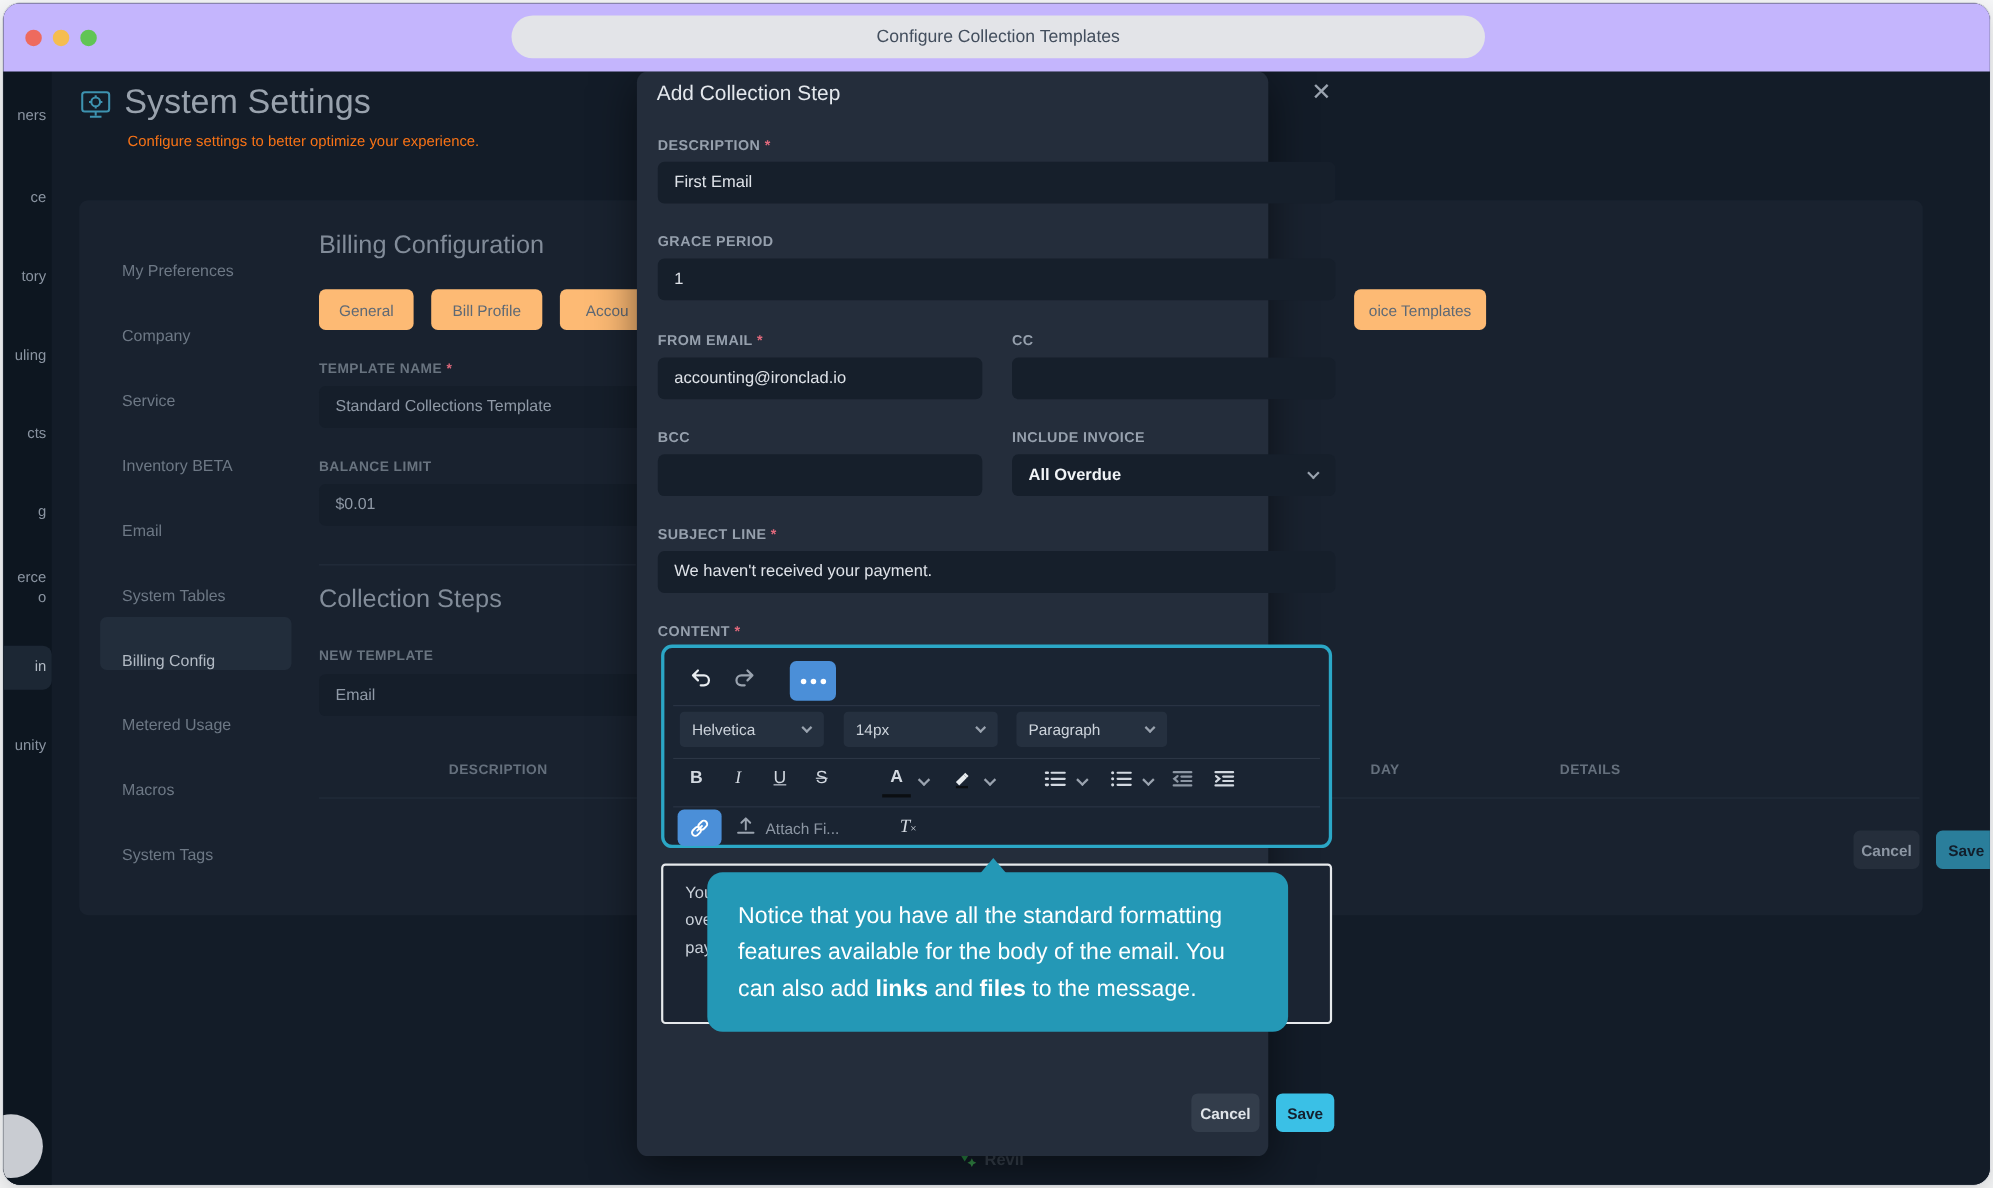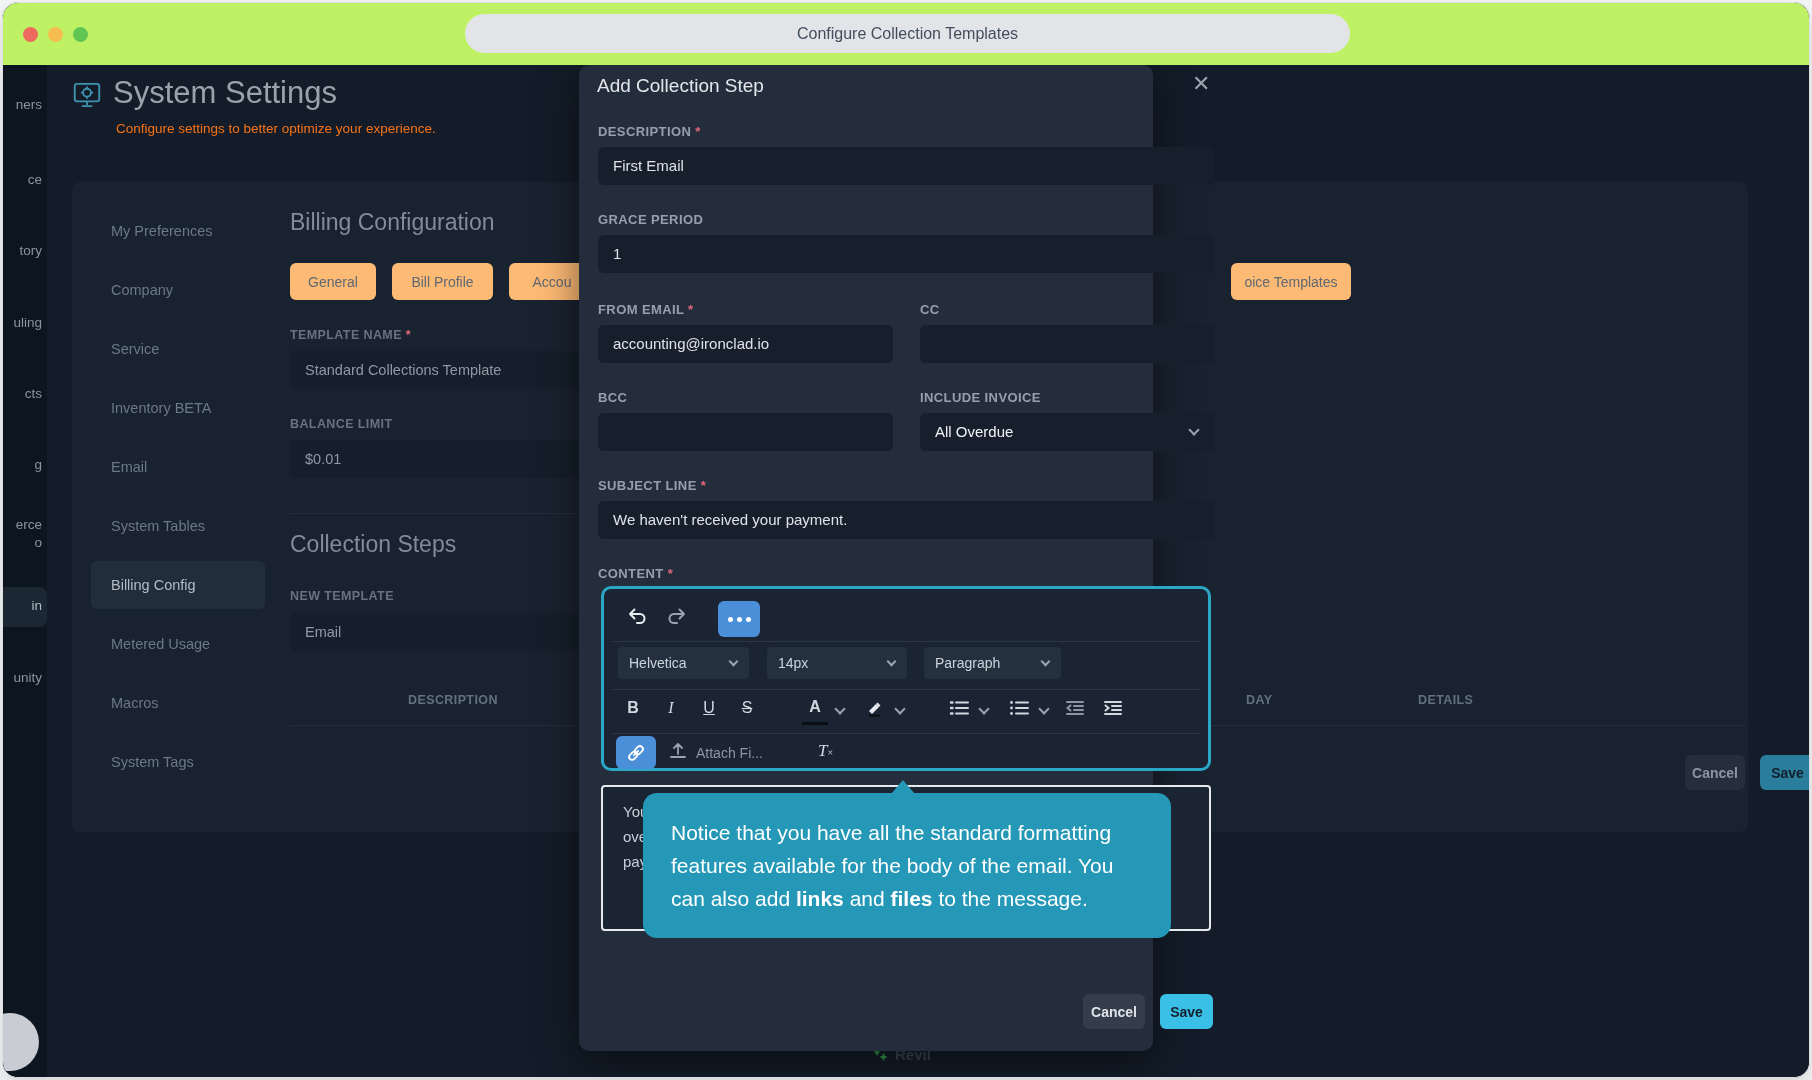--- a/index.html
+++ b/index.html
@@ -1,36 +1,36 @@
 <!DOCTYPE html>
 <html><head>
 <meta charset="utf-8">
 <style>
   * { margin:0; padding:0; box-sizing:border-box; }
   html,body { width:1812px; height:1080px; background:#f6f7f8; font-family:"Liberation Sans", sans-serif; }
   .window { position:absolute; left:2px; top:2px; width:1808px; height:1076px; background:#131c28;
             border-radius:16px; overflow:hidden; border:1px solid #dddfe3; box-shadow:0 8px 24px rgba(0,0,0,.15); }
   
-  .titlebar { position:absolute; left:0; top:0; right:0; height:62px; background:#bef264; z-index:60; }
+  .titlebar { position:absolute; left:0; top:0; right:0; height:62px; background:#c4b5fd; z-index:60; }
   .tl { position:absolute; top:24px; width:15px; height:15px; border-radius:50%; }
   .tl.red { left:20px; background:#ee6a5e; } .tl.yellow { left:45px; background:#f5bd4f; } .tl.green { left:70px; background:#61c554; }
   .title-pill { position:absolute; left:462px; top:11px; width:885px; height:39px; background:#e3e4e8; border-radius:20px;
                 display:flex; align-items:center; justify-content:center; font-size:16px; color:#434e5d; }
   
   .app { position:absolute; left:0; top:62px; width:1812px; height:1018px; background:#131c28; }
   .sidebar { position:absolute; left:0; top:0; width:44px; height:1018px; background:#0d1620; }
   .side-item { position:absolute; right:5px; font-size:13.5px; color:#8a94a1; white-space:nowrap; }
   .side-sel { position:absolute; left:0; top:522px; width:44px; height:40px; background:#1c2734; border-radius:0 8px 8px 0; }
   .help-circle { position:absolute; left:-22px; top:948px; width:58px; height:58px; border-radius:50%; background:#c9ccd2; }
   .hdr-icon { position:absolute; left:70px; top:16px; }
   .hdr-title { position:absolute; left:110px; top:10px; font-size:31px; color:#99a2ad; }
   .hdr-sub { position:absolute; left:113px; top:56px; font-size:13.5px; color:#f97316; }
   .card { position:absolute; left:69px; top:117px; width:1676px; height:650px; background:#19222f; border-radius:8px; }
   .nav-sel { position:absolute; left:88px; top:496px; width:174px; height:48px; background:#222d3b; border-radius:6px; }
-  .nav-item { position:absolute; left:108px; font-size:14.5px; color:#6d7885; }
+  .nav-item { position:absolute; left:108px; font-size:14.5px; color:#6d7885;margin-top:16px; }
   .nav-item.sel { color:#b3bbc5; }
   .sec-title { position:absolute; font-size:23px; color:#828c99; }
   .tab-pill { position:absolute; top:198px; height:37px; background:#fdba74; border-radius:6px; display:flex; align-items:center;
               justify-content:center; font-size:14px; color:#5e6975; }
   .bg-label { position:absolute; font-size:12.5px; font-weight:bold; letter-spacing:.4px; color:#68737f; }
   .bg-input { position:absolute; width:300px; height:38px; background:#151e2a; border-radius:6px; font-size:14.5px;
               color:#8f99a6; line-height:38px; padding-left:15px; white-space:nowrap; overflow:hidden; }
   .bg-div { position:absolute; height:1px; background:#242e3c; }
   .th { position:absolute; top:628px; font-size:12.5px; font-weight:bold; letter-spacing:.4px; color:#65707d; }
   .bg-btn { position:absolute; top:690px; height:35px; border-radius:6px; font-size:14px; font-weight:bold;
@@ -41,21 +41,21 @@
                font-size:15px; color:#39434f; font-weight:bold; }
   
   .modal { position:absolute; left:576px; top:62px; width:574px; height:986px; background:#242d3b; border-radius:10px;
            z-index:30; box-shadow:0 10px 40px rgba(0,0,0,.5); }
   .m-title { position:absolute; left:18px; top:8px; font-size:19px; color:#e3e7ec; line-height:26px; }
   .m-close { position:absolute; left:613px; top:6px; font-size:22px; color:#9aa3af; cursor:pointer; }
   .m-label { position:absolute; font-size:13px; font-weight:bold; letter-spacing:.4px; color:#96a0ad; }
   .req { color:#e0697c; }
   .m-input { position:absolute; height:38px; background:#161f2b; border-radius:6px; font-size:15px; color:#dfe3e9;
              line-height:38px; padding-left:15px; white-space:nowrap; overflow:hidden; }
-  .m-select { font-weight:normal; color:#f0f3f6; }
+  .m-select { font-weight:bold; color:#f0f3f6; }
   .chev { display:inline-block; width:8px; height:8px; border-right:2px solid #9aa3af; border-bottom:2px solid #9aa3af;
           transform:rotate(45deg); }
   .sel-chev { position:absolute; right:16px; top:13px; }
   
   .editor { position:absolute; left:22px; top:521px; width:610px; height:185px; background:#1a2432;
             border:3px solid #2ba7c6; border-radius:10px; }
   .e-div { position:absolute; left:8px; right:8px; height:1px; background:#2c3645; }
   .e-btn-dots { position:absolute; left:114px; top:12px; width:42px; height:36px; background:#4b8fd8; border-radius:6px;
                 display:flex; align-items:center; justify-content:center; gap:4px; }
   .dot { width:5px; height:5px; border-radius:50%; background:#fff; }

